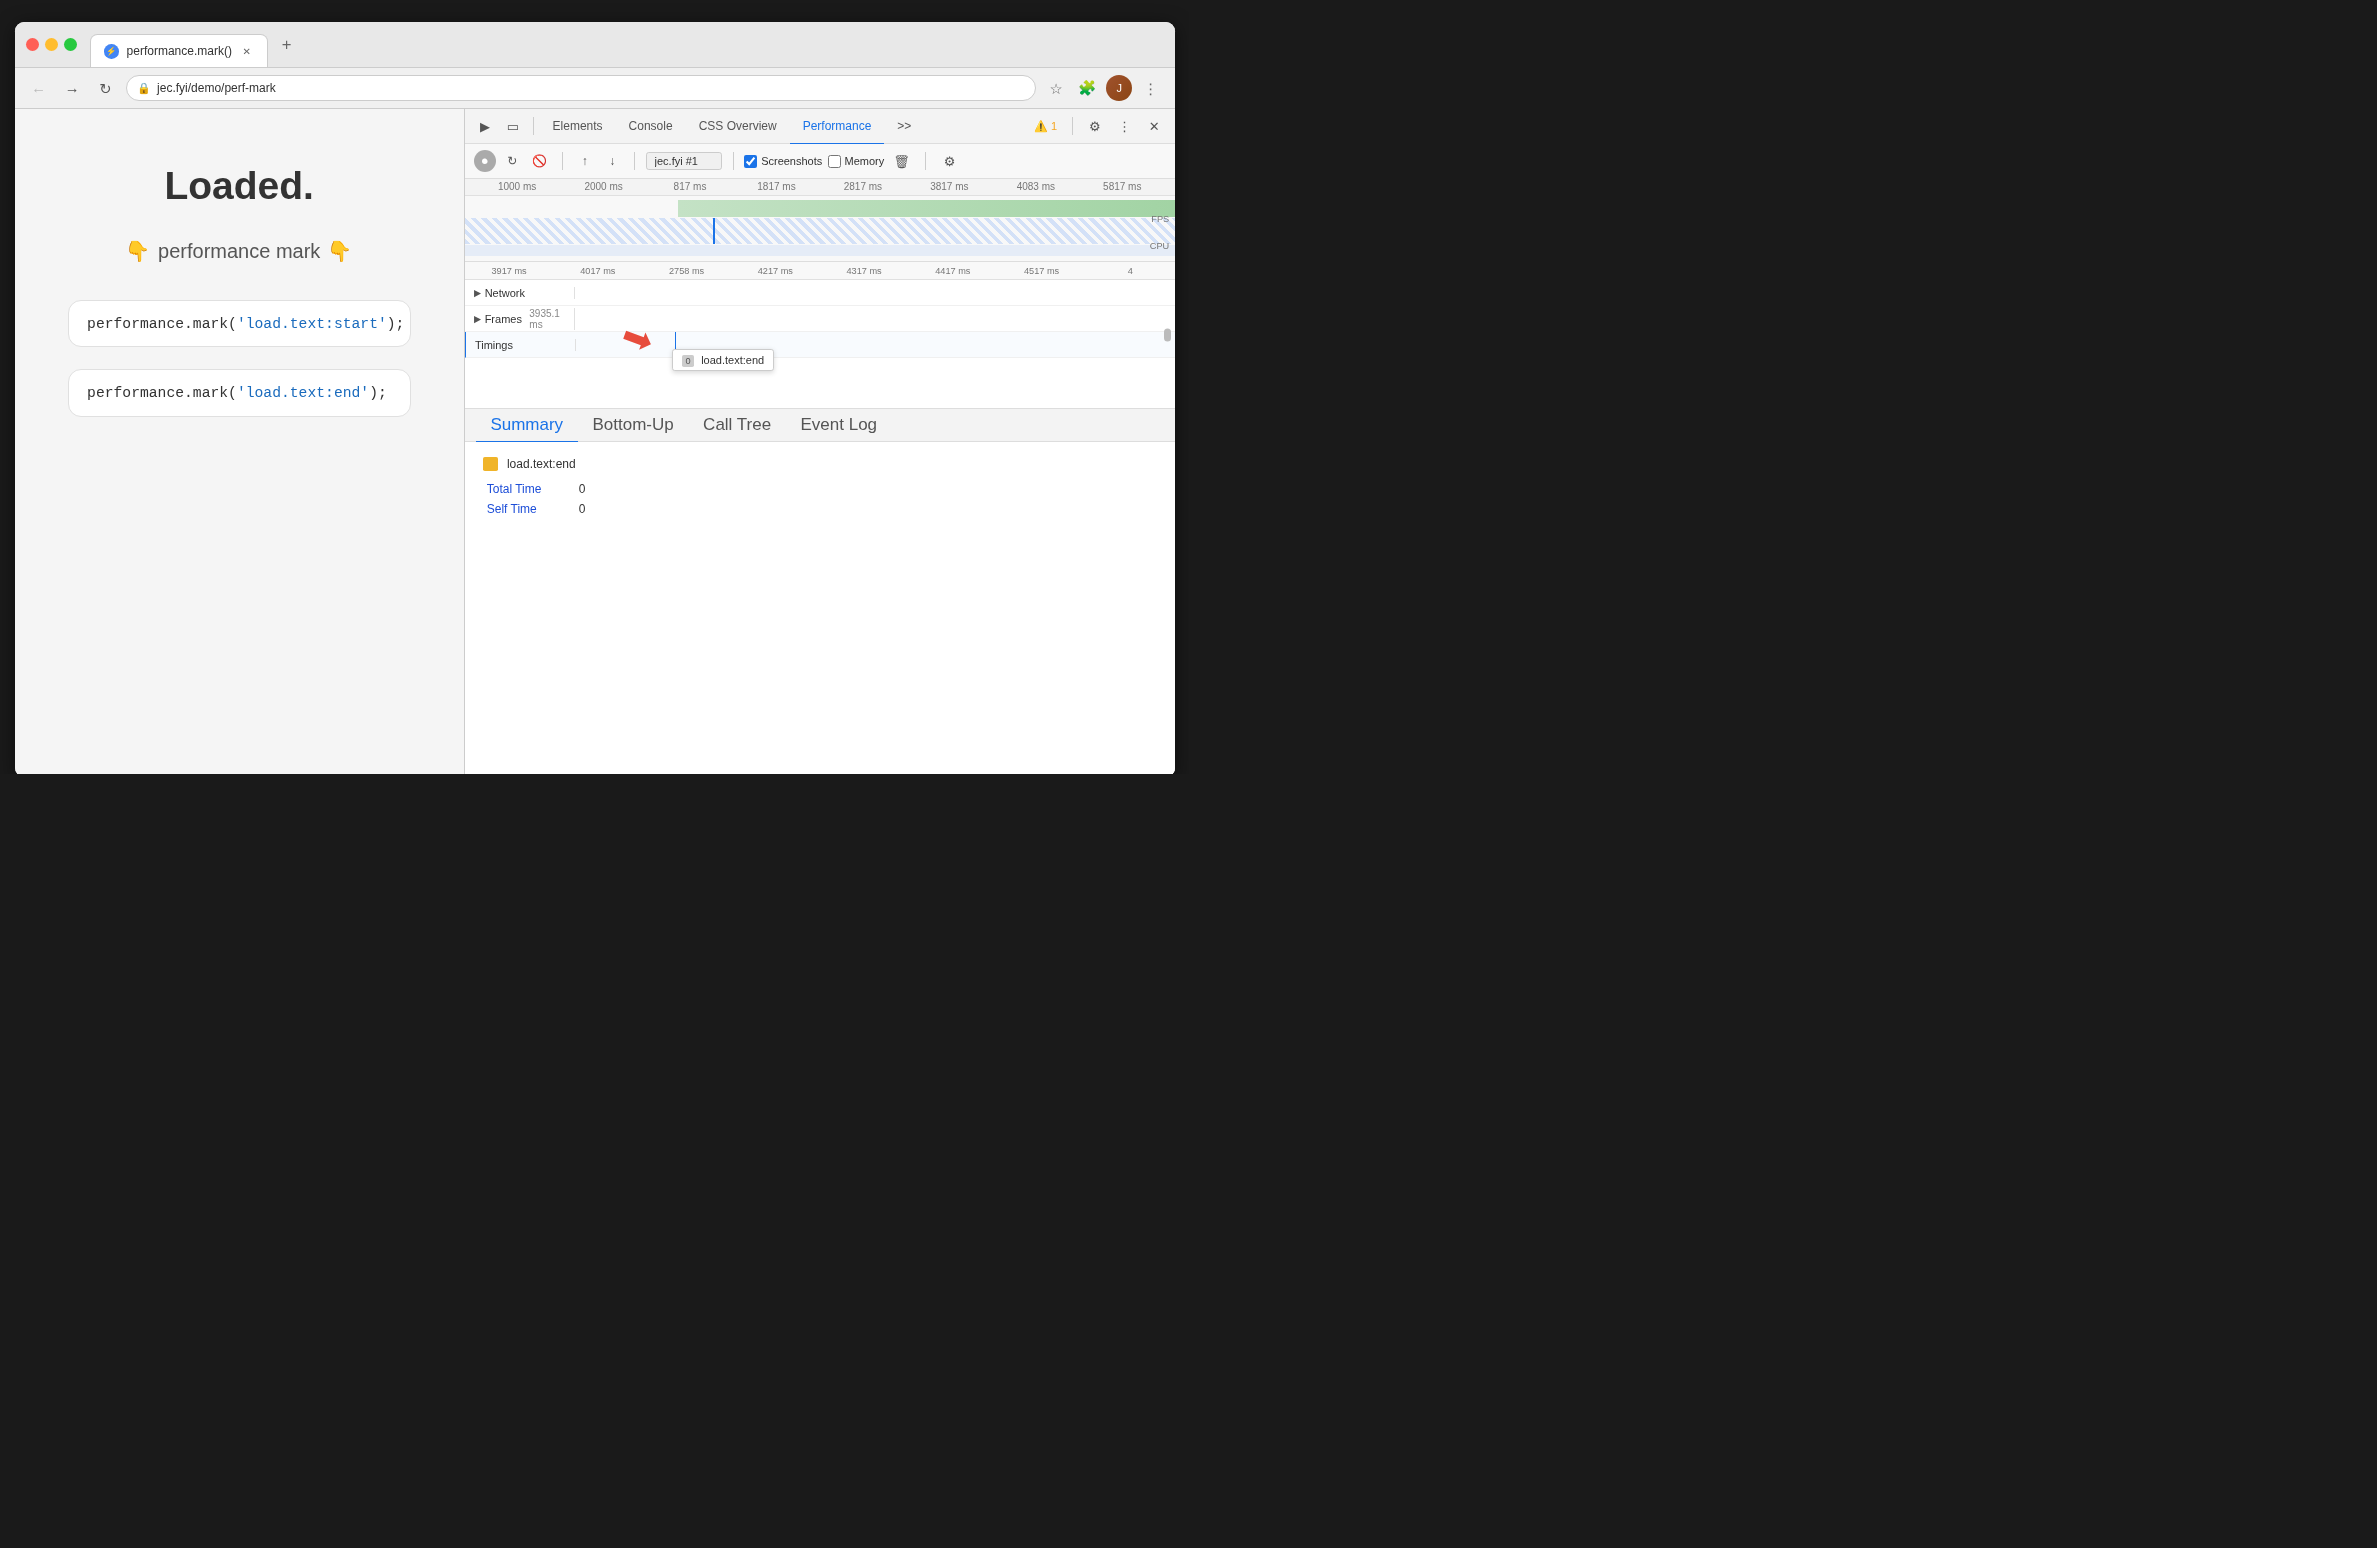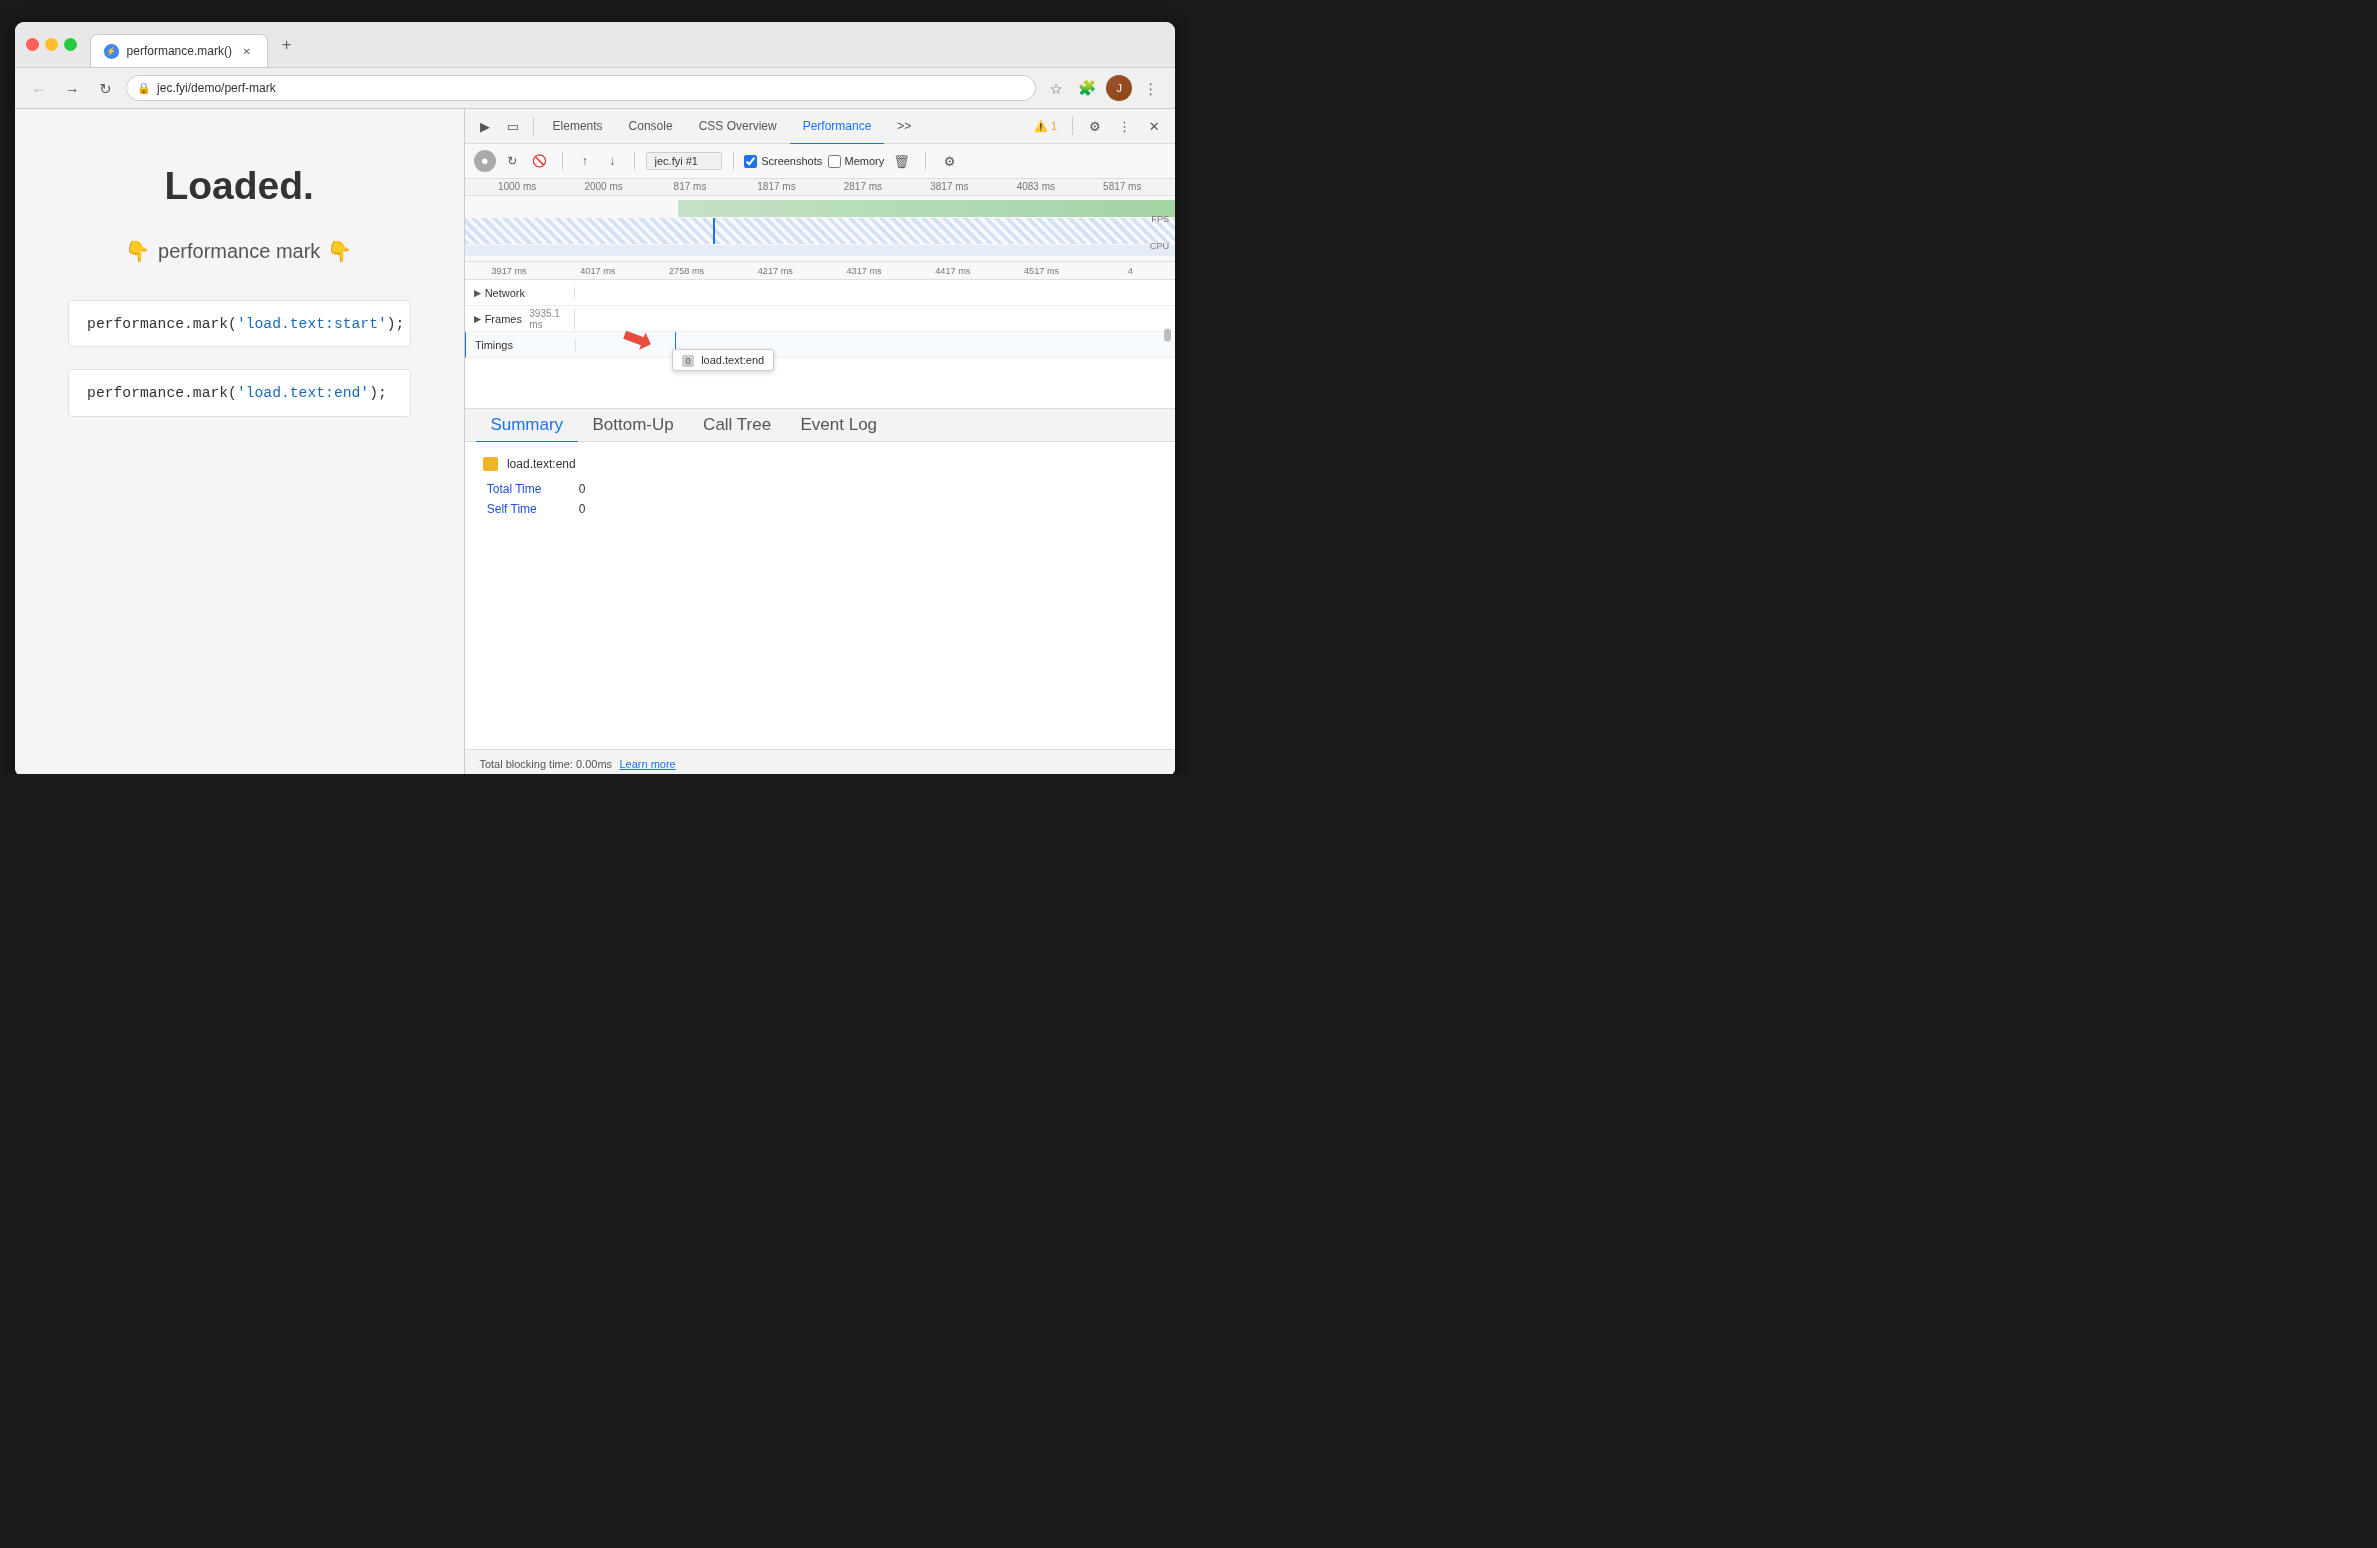--- a/index.html
+++ b/index.html
@@ -213,21 +213,21 @@
       color: #555;
       display: flex;
       align-items: center;
       gap: 7.4px;
       margin-bottom: 14.7px;
     }
 
     .code-block {
       background: #fff;
       border: 0.9px solid #e0e0e0;
-      border-radius: 4px;
+      border-radius: 13px;
       padding: 14.7px 18.4px;
       font-family: 'Courier New', monospace;
       font-size: 14.7px;
       color: #333;
       width: 100%;
       max-width: 350px;
     }
 
     .code-string { color: #1a6bbd; }
 
@@ -868,21 +868,17 @@
           <div class="summary-row">
             <span class="summary-row-label">Total Time</span>
             <span class="summary-row-value">0</span>
           </div>
           <div class="summary-row">
             <span class="summary-row-label">Self Time</span>
             <span class="summary-row-value">0</span>
           </div>
         </div>
 
-        <div class="status-bar">
-          <span>Total blocking time: 0.00ms</span>
-          <a class="status-link">Learn more</a>
-        </div>
       </div>
     </div>
   </div>
 </div>
 
 
 </body></html>

